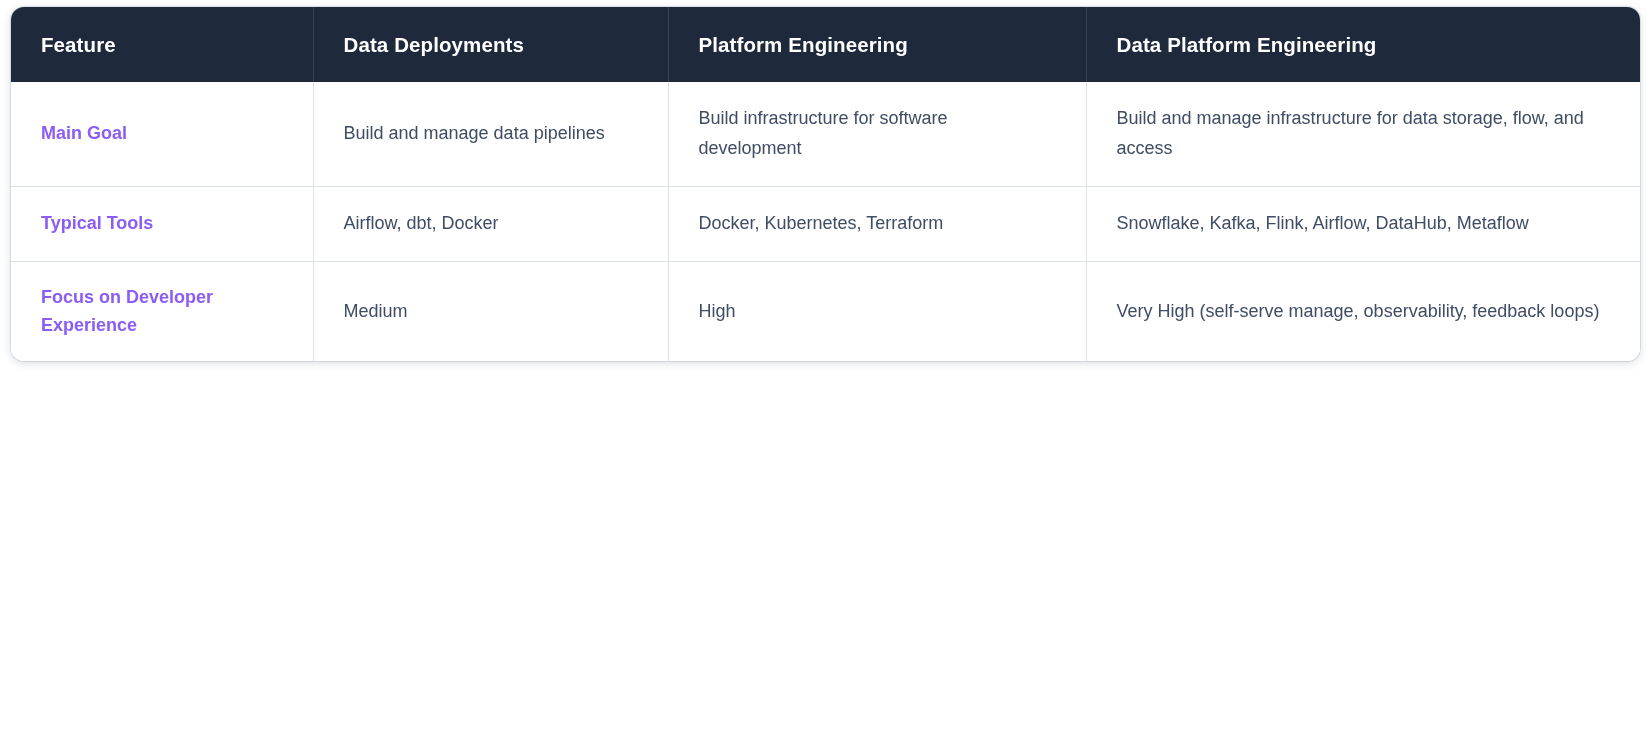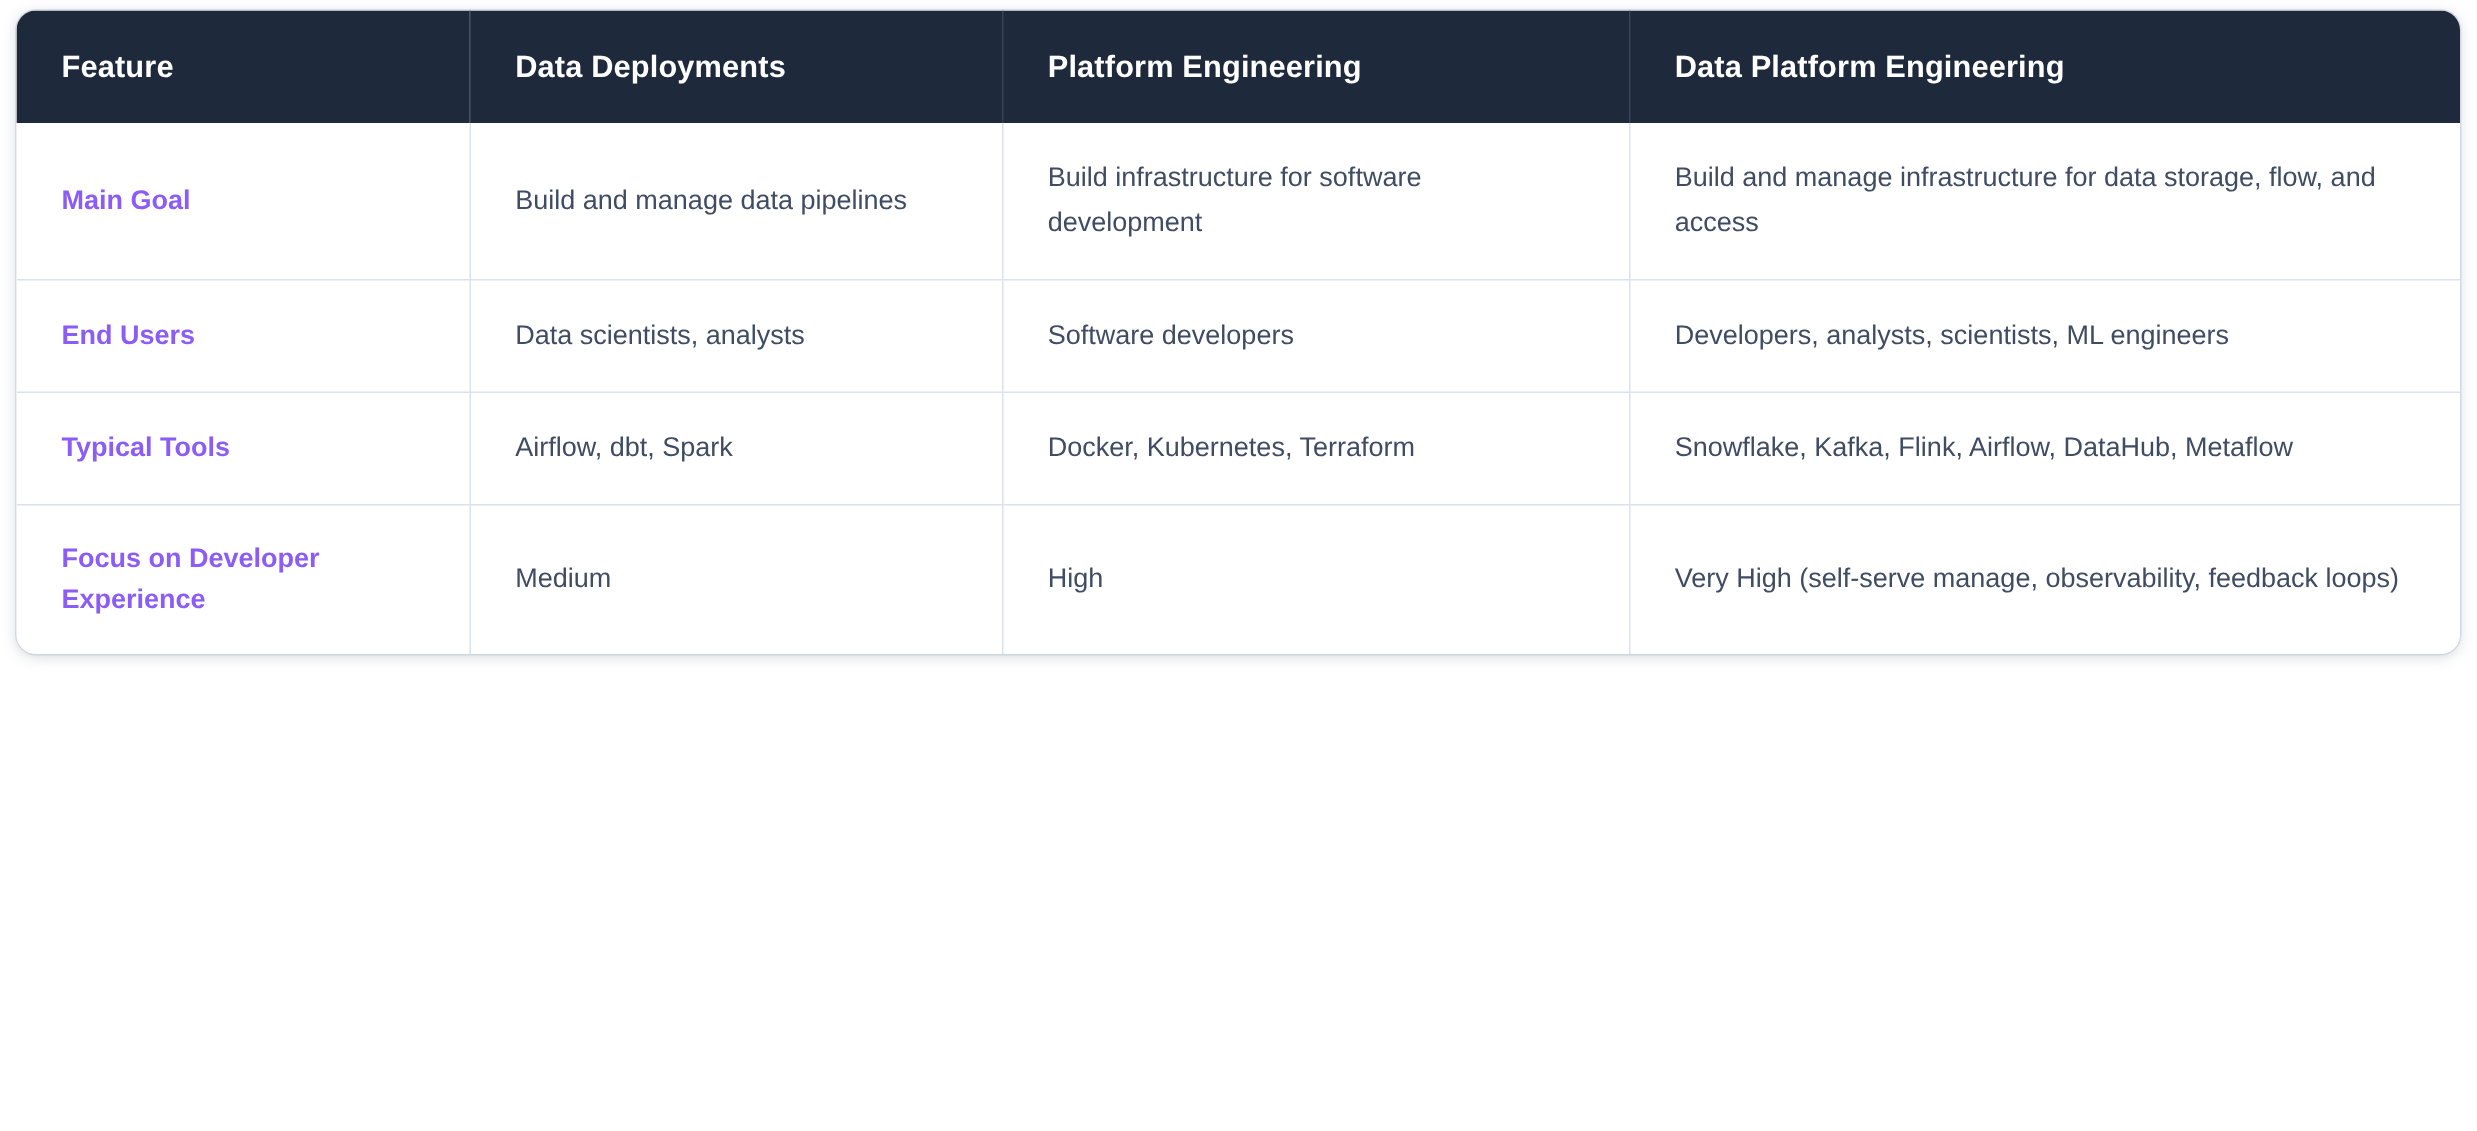--- a/index.html
+++ b/index.html
@@ -106,28 +106,22 @@
         </tr>
       </thead>
       <tbody>
         <tr class="plain">
           <td class="feature-cell">Main Goal</td>
           <td>Build and manage data pipelines</td>
           <td>Build infrastructure for software development</td>
           <td>Build and manage infrastructure for data storage, flow, and access</td>
         </tr>
         <tr class="plain">
-          <td class="feature-cell">End Users</td>
-          <td>Data scientists, analysts</td>
-          <td>Software developers</td>
-          <td>Developers, analysts, scientists, ML engineers</td>
-        </tr>
-        <tr class="plain">
           <td class="feature-cell">Typical Tools</td>
-          <td>Airflow, dbt, Spark</td>
+          <td>Airflow, dbt, Docker</td>
           <td>Docker, Kubernetes, Terraform</td>
           <td>Snowflake, Kafka, Flink, Airflow, DataHub, Metaflow</td>
         </tr>
         <tr class="plain">
           <td class="feature-cell">Focus on Developer Experience</td>
           <td>Medium</td>
           <td>High</td>
           <td>Very High (self-serve manage, observability, feedback loops)</td>
         </tr>
       </tbody>

